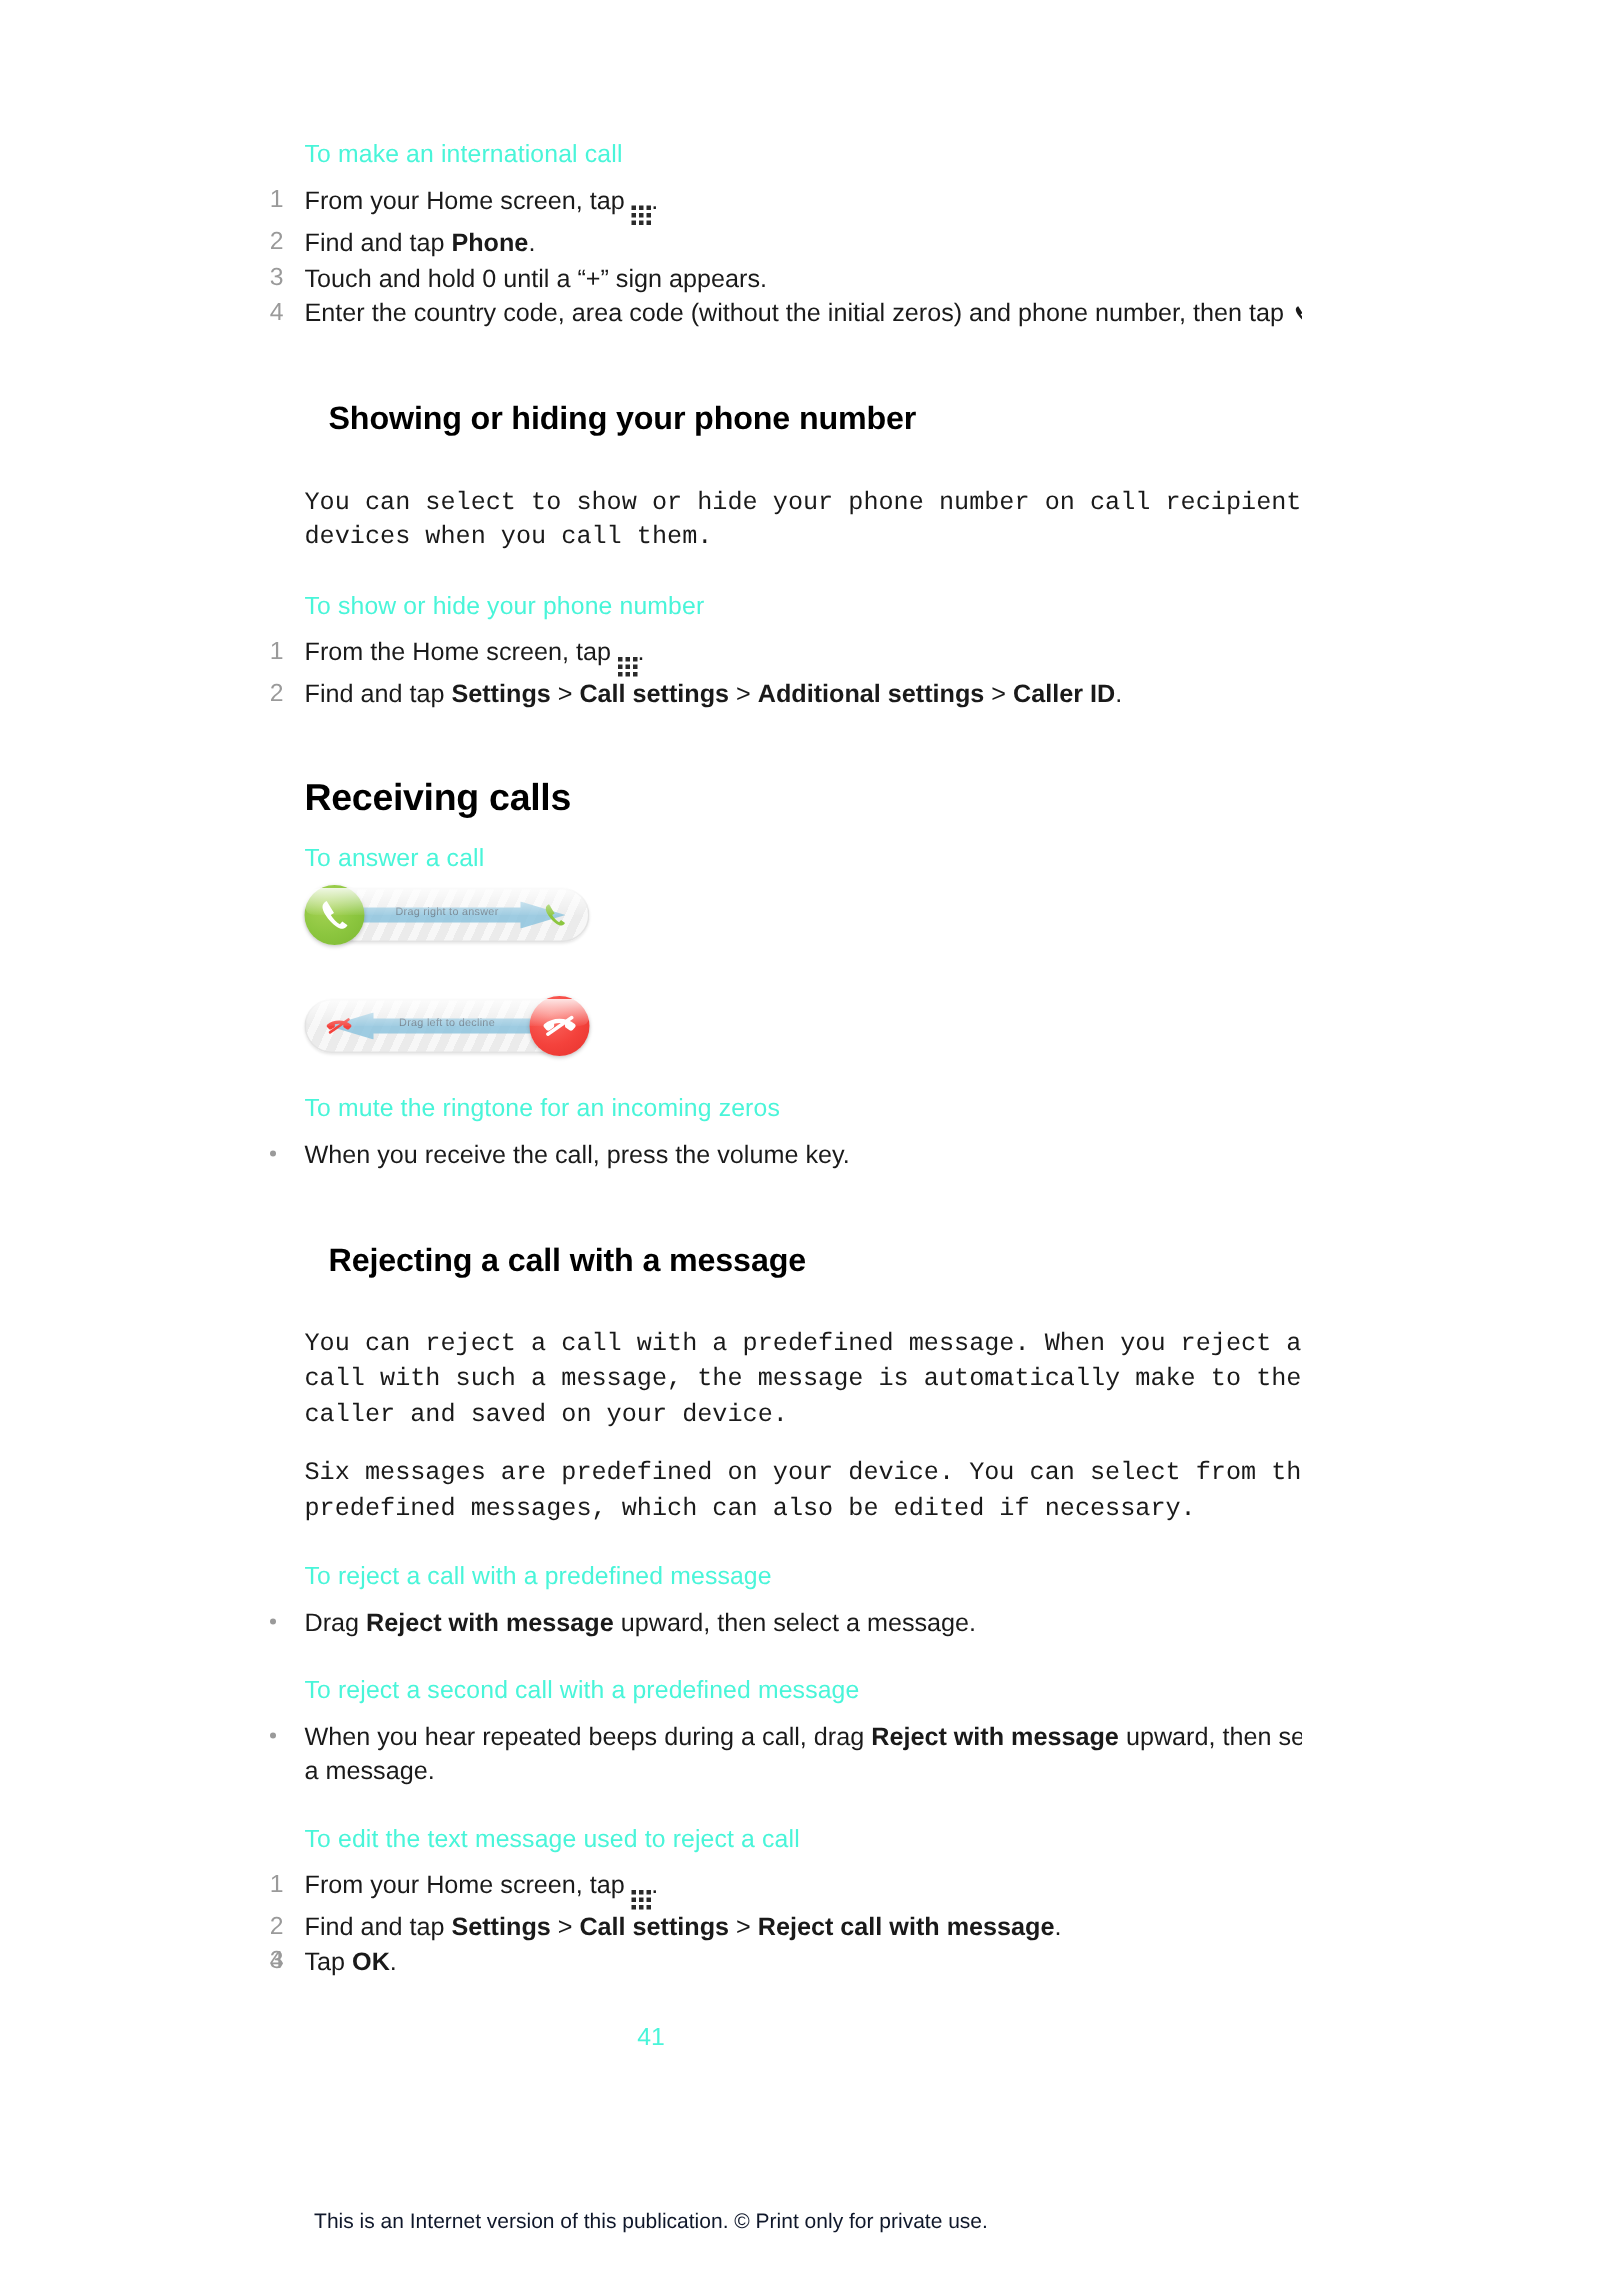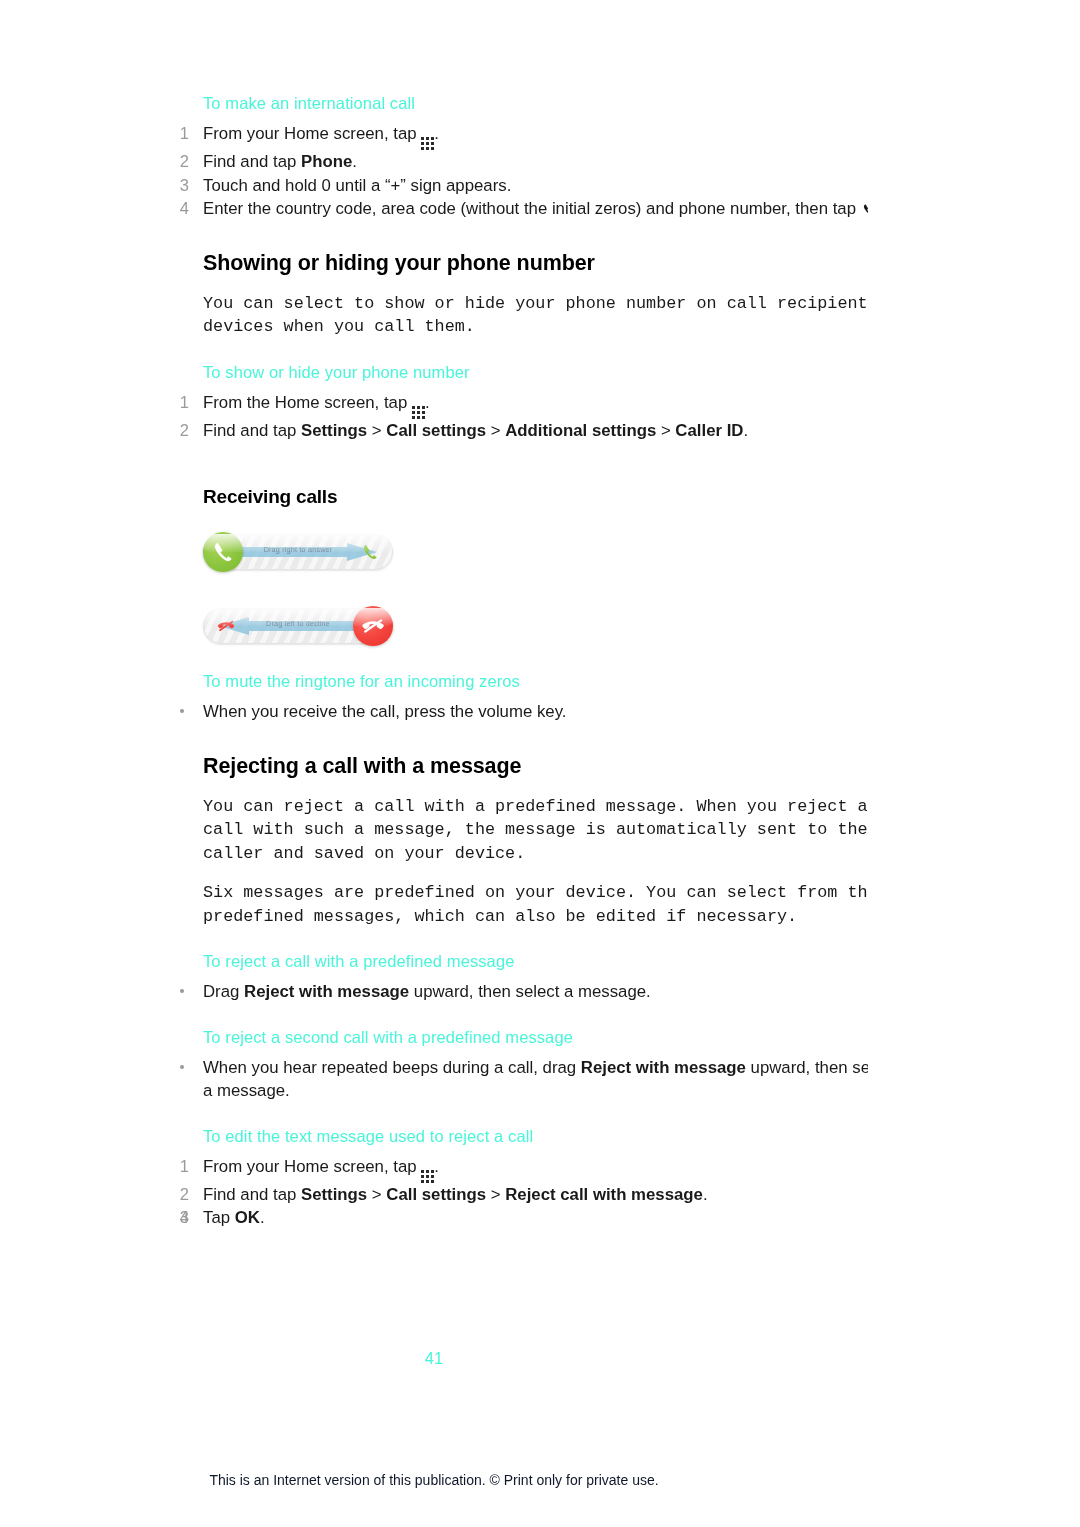--- a/index.html
+++ b/index.html
@@ -24,33 +24,33 @@
   }
   .content {
     position: absolute;
     left: 176px;
     top: 94px;
     width: 728px;
   }
 
   
   .h1 {
-    font-size: 19px;
+    font-size: 25px;
     font-weight: bold;
     color: #000000;
     letter-spacing: -0.2px;
     margin: 0;
     padding-left: 27px;
   }
   .h2 {
     font-size: 21.5px;
     font-weight: bold;
     color: #000000;
     letter-spacing: -0.1px;
-    margin: 0;
+    margin: 16px;
     padding-left: 27px;
   }
   .h3 {
     font-size: 16.5px;
     font-weight: normal;
     color: #49f5d9;
     margin: 0;
     padding-left: 27px;
     letter-spacing: 0.1px;
   }
@@ -278,20 +278,21 @@
         <span>Find and tap </span><b>Settings</b><span> &gt; </span><b>Call settings</b><span> &gt; </span><b>Additional settings</b><span> &gt; </span><b>Caller ID</b><span>.</span>
       </li>
     </ol>
 
     <div class="gap-xl"></div>
     <div style="height:14px"></div>
 
     <h1 class="h1">Receiving calls</h1>
     <div class="gap-m"></div>
 
+    <h3 class="h3">To answer a call</h3>
     <div style="height:6px"></div>
 
     <div class="widget">
       <div class="track"></div>
       <div class="bandwrap">
         <svg class="band" viewBox="0 0 158 18" preserveAspectRatio="none" aria-hidden="true">
           <path d="M0 4 H128 V0 L158 9 L128 18 V14 H0 Z" fill="#8ec4de" opacity="0.85"></path>
         </svg>
       </div>
       <div class="dragtext">Drag right to answer</div>
@@ -343,21 +344,21 @@
       <li>
         <span class="dot"></span>
         <span>When you receive the call, press the volume key.</span>
       </li>
     </ul>
 
     <div class="gap-xl"></div>
 
     <h2 class="h2">Rejecting a call with a message</h2>
     <div class="gap-m"></div>
-    <p class="body">You can reject a call with a predefined message. When you reject a call with such a message, the message is automatically sent to the caller and saved on your device.</p>
+    <p class="body">You can reject a call with a predefined message. When you reject a call with such a message, the message is automatically make to the caller and saved on your device.</p>
     <div class="gap-m"></div>
     <p class="body">Six messages are predefined on your device. You can select from these predefined messages, which can also be edited if necessary.</p>
 
     <div class="gap-l"></div>
 
     <h3 class="h3">To reject a call with a predefined message</h3>
     <div class="gap-s"></div>
     <ul class="steps">
       <li>
         <span class="dot"></span>

